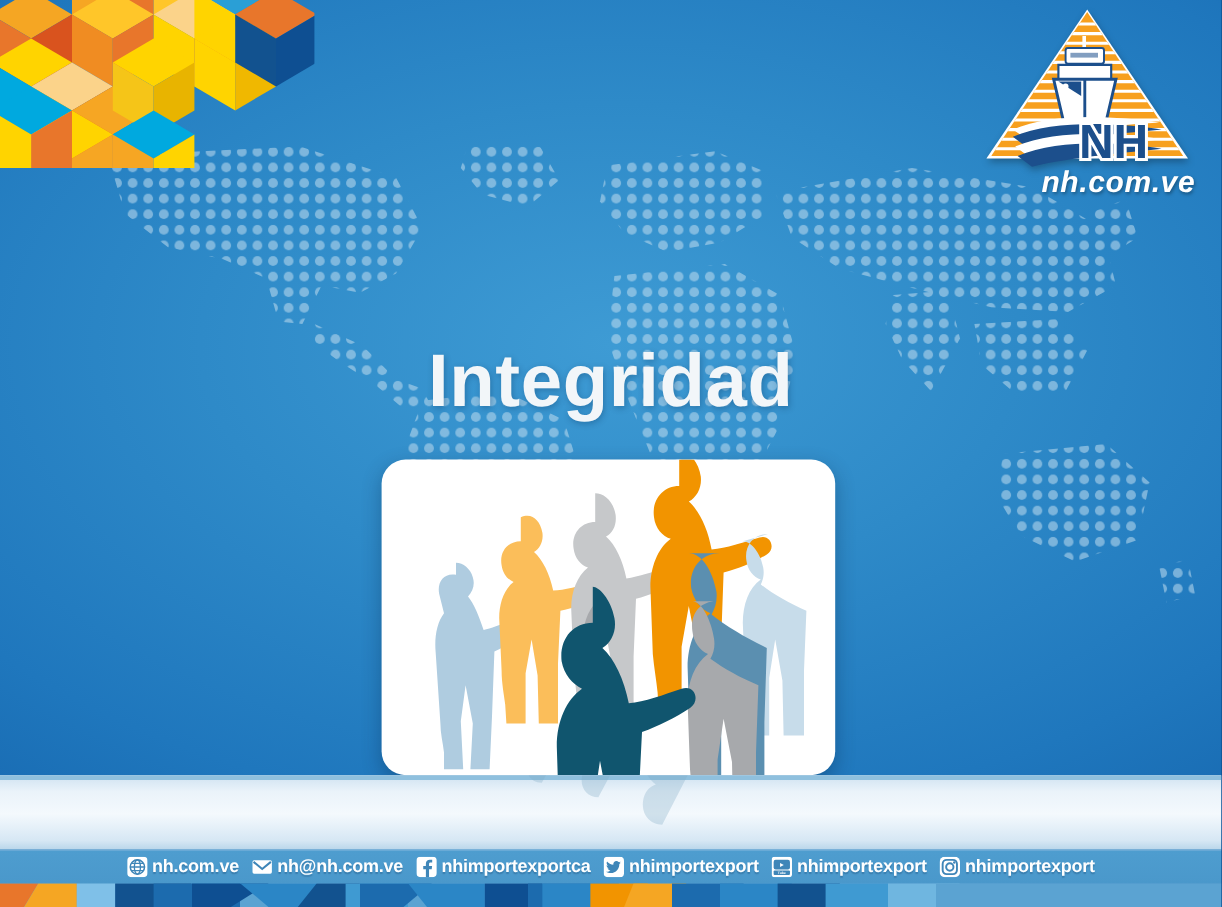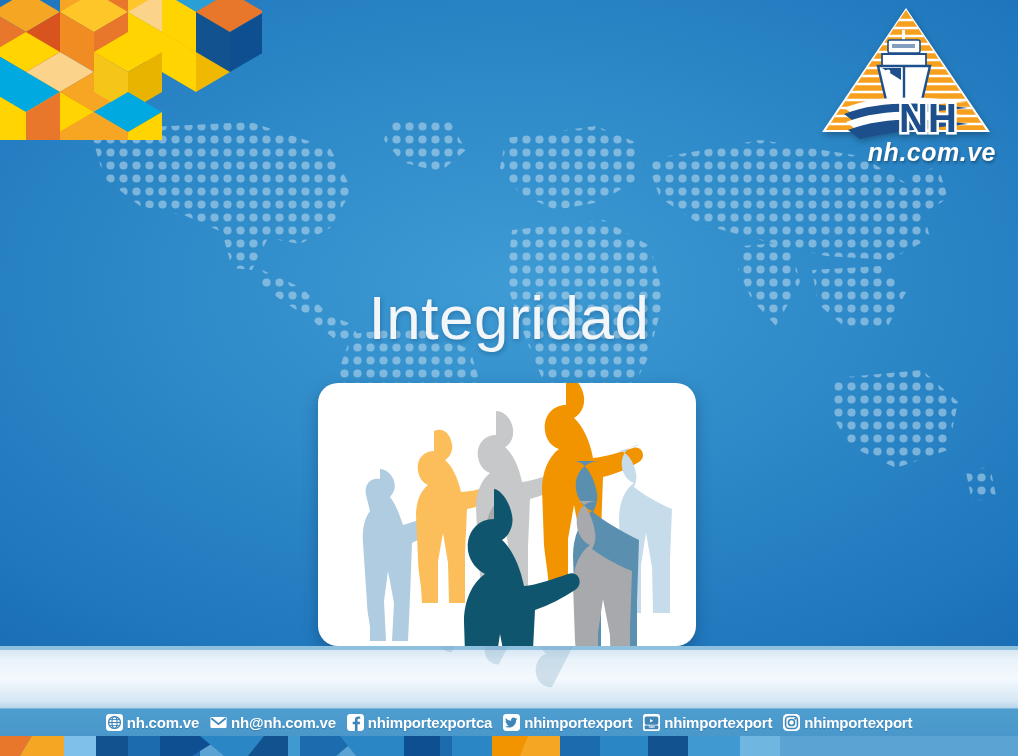--- a/index.html
+++ b/index.html
@@ -33,21 +33,21 @@
   .h-main{
     font-size:85px;font-weight:bold;color:#ffffff;letter-spacing:-1px;
     text-shadow:2px 3px 5px rgba(0,40,80,.33);line-height:1;
   }
   .h-sub{
     font-size:47px;font-weight:bold;color:#ffffff;letter-spacing:-.5px;
     text-shadow:2px 3px 5px rgba(0,40,80,.33);margin-left:14px;
   }
   .subtitle{
     position:absolute;left:0;top:282px;width:1018px;text-align:center;
-    font-size:62px;font-weight:400;color:#f2f6f9;letter-spacing:.5px;
+    font-size:62px;font-weight:700;color:#f2f6f9;letter-spacing:.5px;
     text-shadow:1px 2px 5px rgba(0,40,80,.30);
   }
 
   
   .card{
     position:absolute;left:318px;top:383px;width:378px;height:263px;
     background:#ffffff;border-radius:20px;
     box-shadow:0 6px 16px rgba(0,30,60,.30);
     overflow:hidden;
   }

